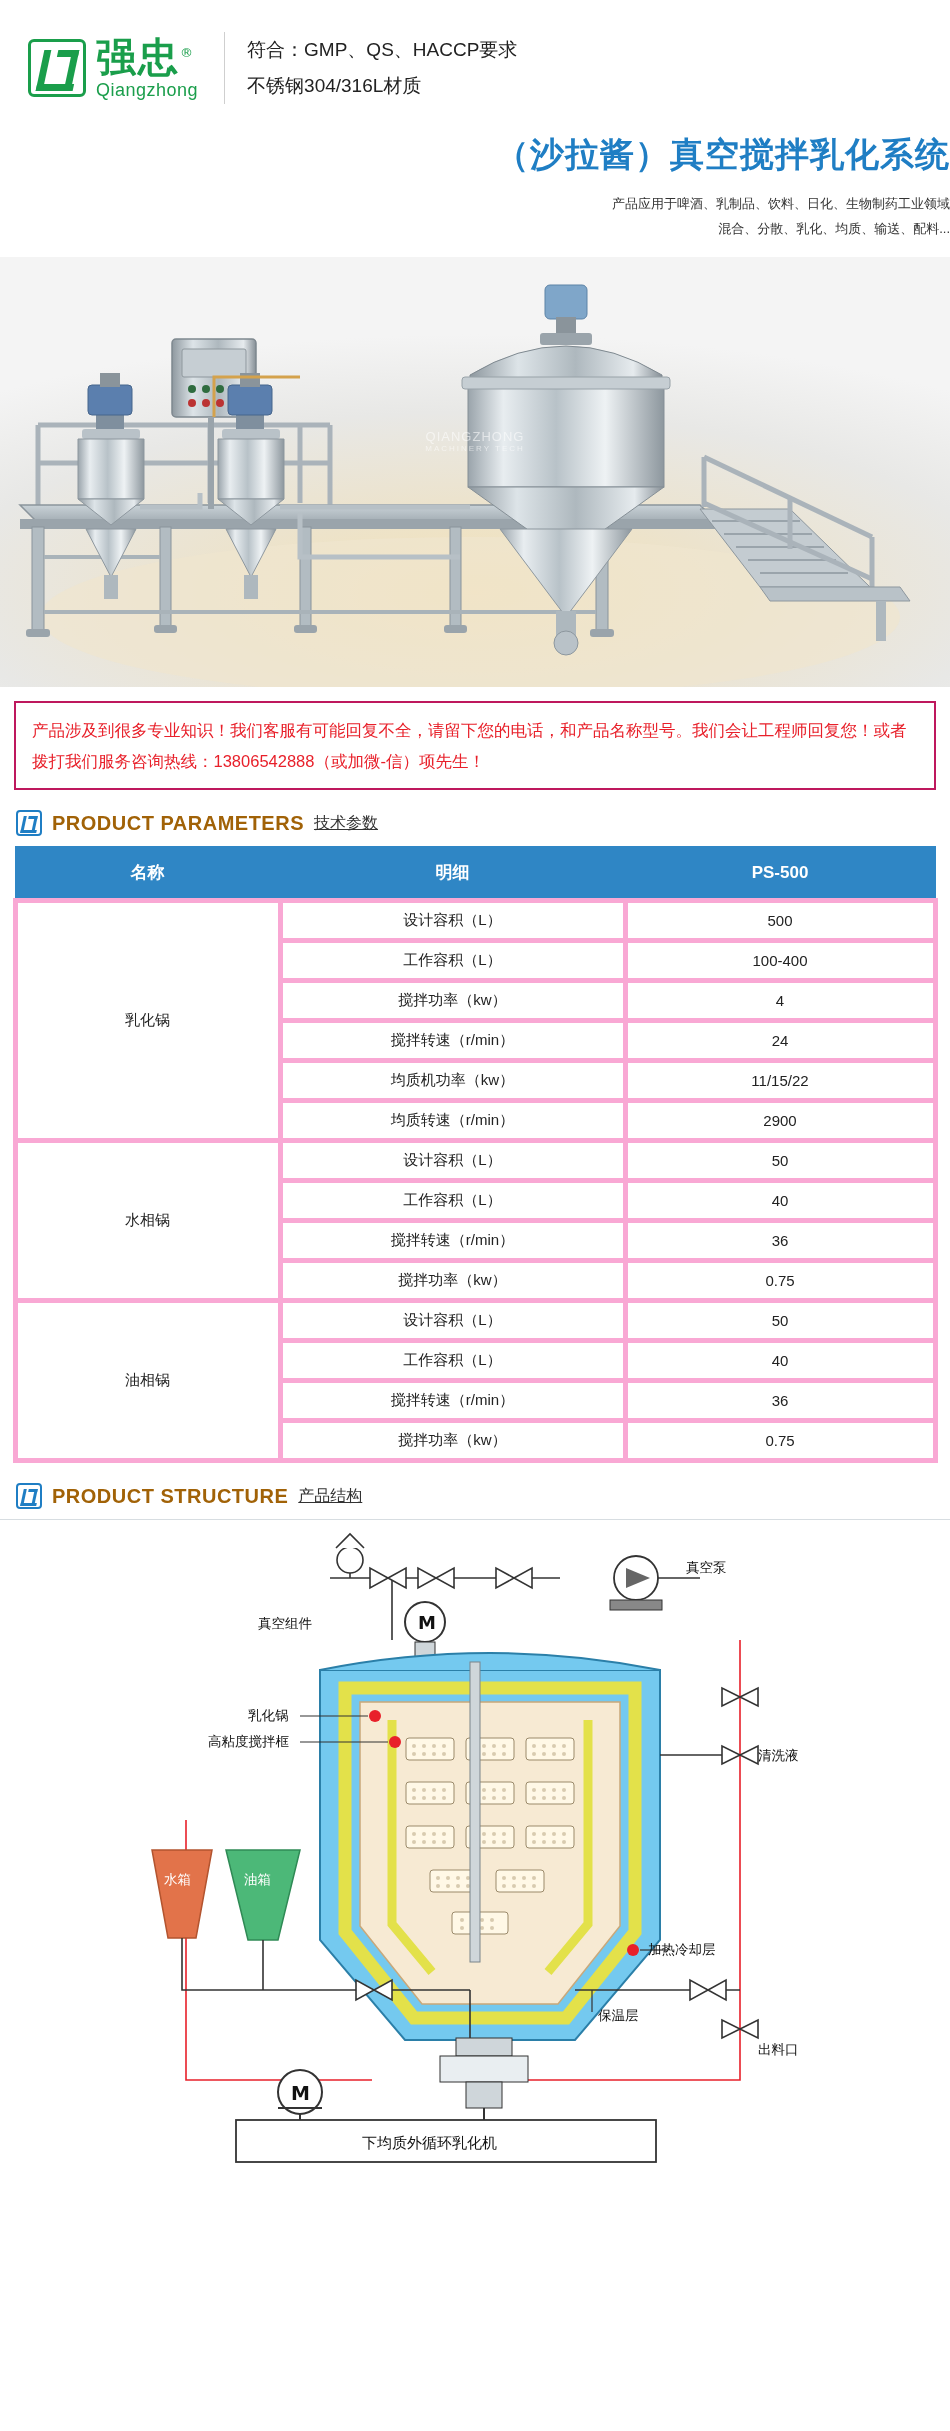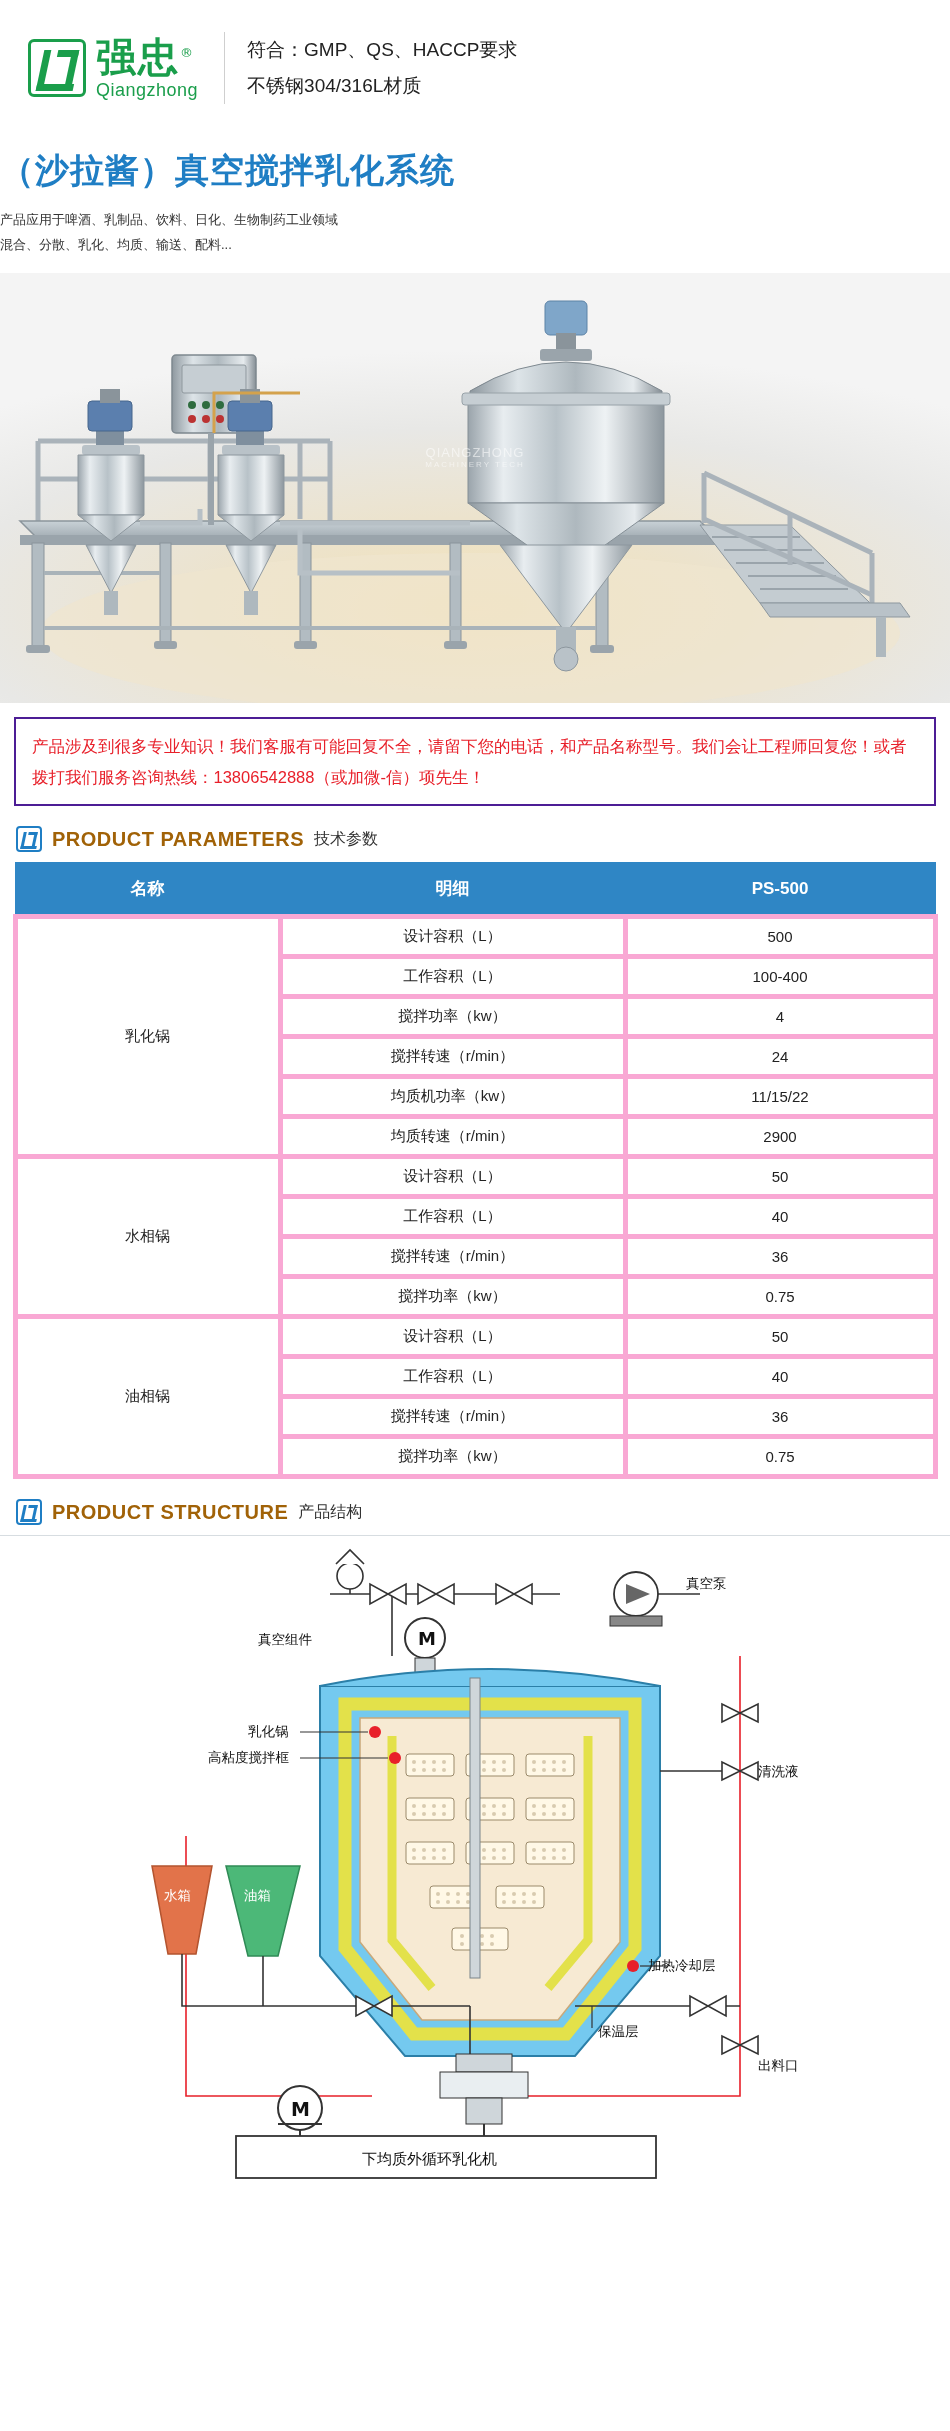--- a/index.html
+++ b/index.html
@@ -79,21 +79,21 @@
     height: 72px;
     margin: 0 22px 0 26px;
   }
   .header-lines {
     font-size: 19px;
     color: #222;
     line-height: 1.9;
   }
 
   
-  .title-block { text-align: left; padding: 4px 0 10px; margin-top: 16px; }
+  .title-block { text-align: right; padding: 4px 0 10px; }
   .main-title {
     font-size: 34px;
     font-weight: bold;
     color: #1f7ec4;
     letter-spacing: 1px;
     margin-bottom: 14px;
   }
   .subtitle {
     font-size: 13px;
     color: #333;
@@ -119,21 +119,21 @@
     font-size: 13px;
     letter-spacing: 1px;
     text-align: center;
     pointer-events: none;
   }
   .hero-watermark small { display:block; font-size: 8px; letter-spacing: 2px;}
 
   
   .notice {
     margin: 14px 14px 0;
-    border: 2px solid #4c1d95;
+    border: 2px solid #be185d;
     color: #e8202a;
     font-size: 16.5px;
     line-height: 1.85;
     padding: 12px 16px;
   }
 
   
   .section-head {
     display: flex;
     align-items: center;
@@ -163,21 +163,21 @@
     border-top: 3px solid #1f7ec4;
     transform: skewX(-12deg);
   }
   .sec-en {
     color: #a16207;
     font-size: 20px;
     font-weight: bold;
     letter-spacing: 0.5px;
     margin-right: 10px;
   }
-  .sec-cn { color: #333; font-size: 16px; }
+  .sec-cn { color: #333; font-size: 16px; text-decoration: underline; }
 
   
   table.params {
     width: 920px;
     margin: 4px auto 0;
     border-collapse: collapse;
     table-layout: fixed;
   }
   table.params th {
     background: #2f86c5;

